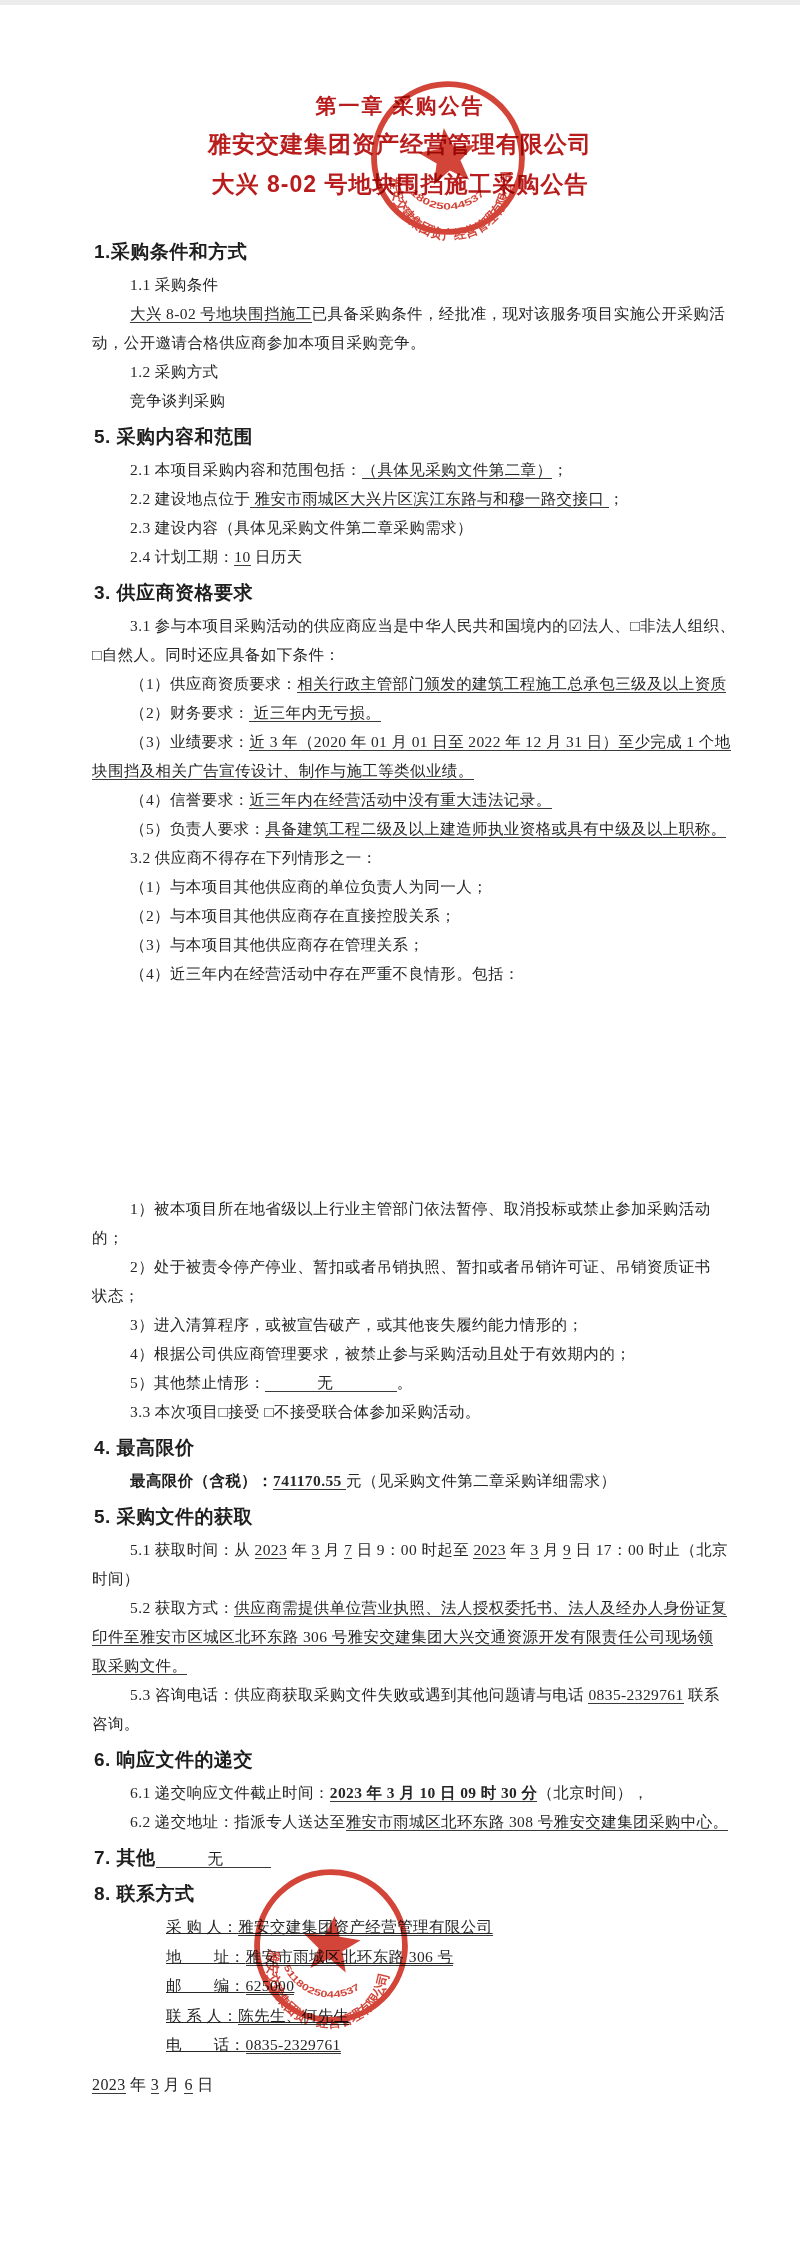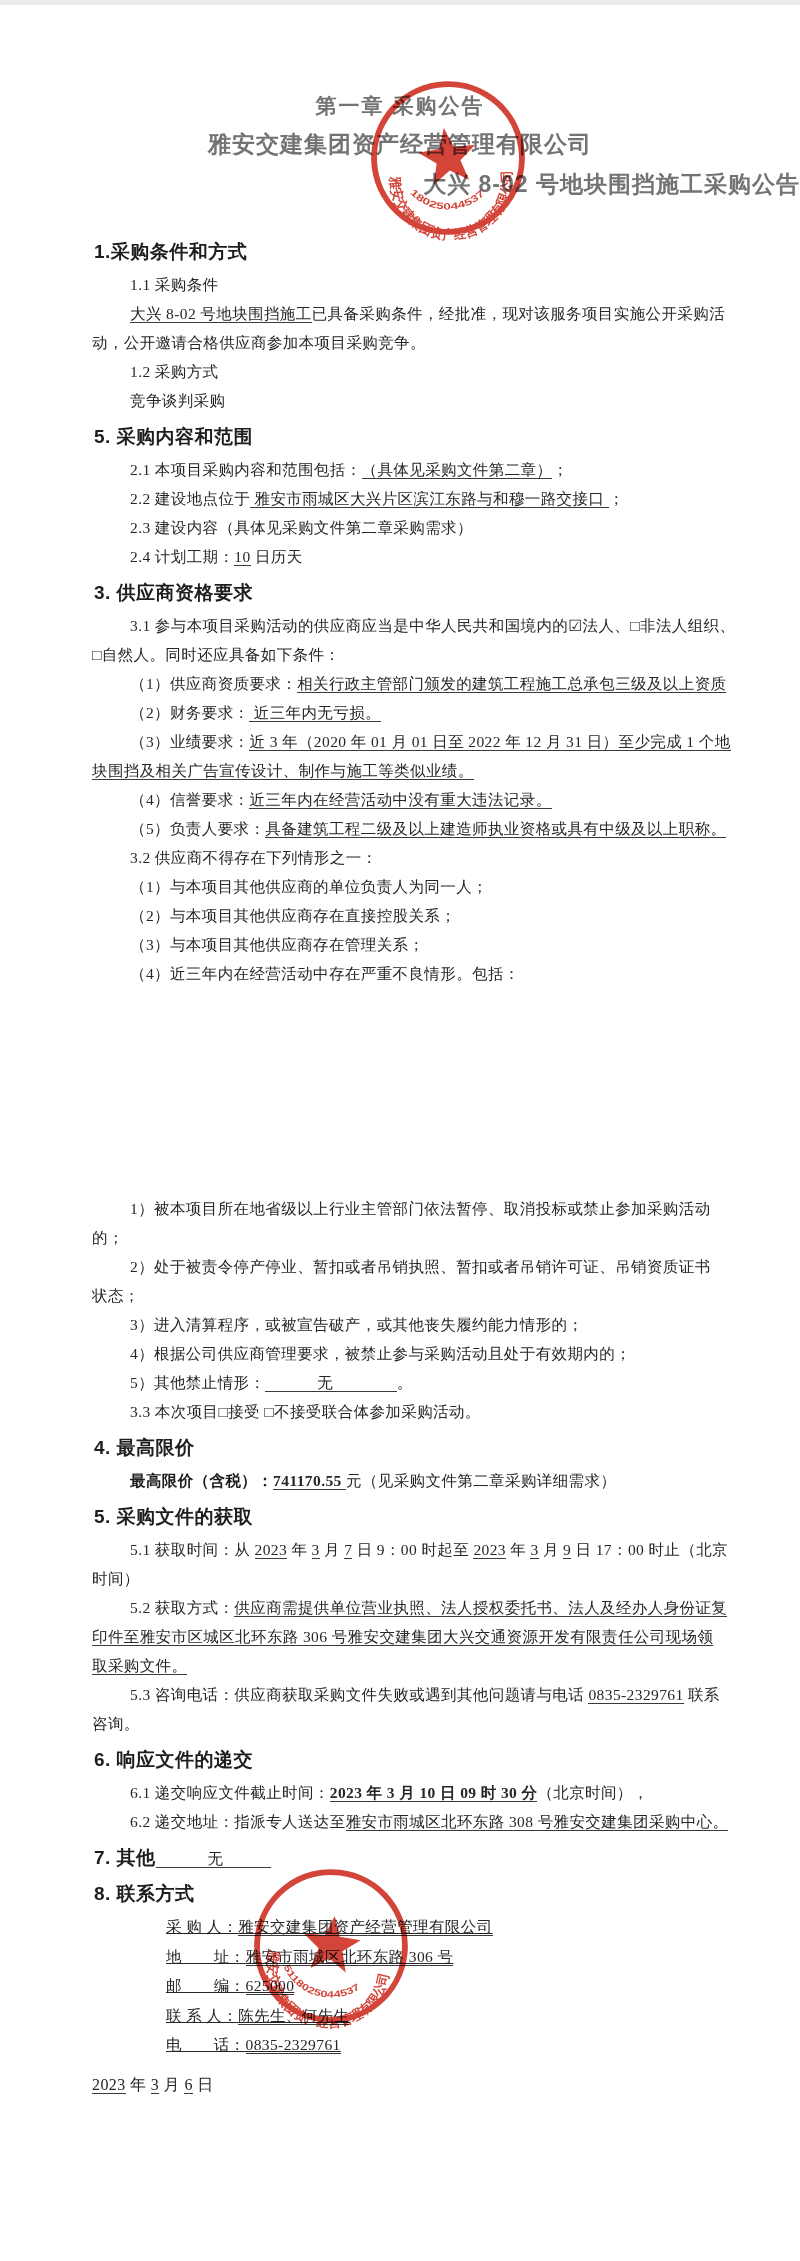--- a/index.html
+++ b/index.html
@@ -3,24 +3,24 @@
 <meta charset="utf-8">
 <style>
   html,body{margin:0;padding:0;background:#ffffff;}
   .page{
     position:relative;width:800px;height:2261px;margin:0 auto;
     background:#ffffff;overflow:hidden;
     font-family:"Liberation Serif","DejaVu Serif",serif;
     color:#262626;
   }
   .scan-edge-top{position:absolute;top:0;left:0;width:800px;height:5px;background:#ececec;}
-  .titles{padding-top:88px;text-align:center;font-family:"Liberation Sans","DejaVu Sans",sans-serif;font-weight:bold;color:#737373;}
+  .titles{padding-top:88px;text-align:center;font-family:"Liberation Sans","DejaVu Sans",sans-serif;font-weight:bold;color:#b91c1c;}
   .t-chapter{font-size:21px;line-height:36px;letter-spacing:2px;}
   .t-company{font-size:23px;line-height:40px;letter-spacing:1px;}
-  .t-subject{font-size:23px;line-height:40px;letter-spacing:1px;text-align:right;}
+  .t-subject{font-size:23px;line-height:40px;letter-spacing:1px;}
   .content{margin-top:34px;padding:0 56px 0 92px;}
   .sec-h{
     font-family:"Liberation Sans","DejaVu Sans",sans-serif;
     font-size:19px;font-weight:bold;color:#1e1e1e;
     margin:8px 0 5px 2px;line-height:27px;white-space:nowrap;letter-spacing:0.5px;
   }
   .line{
     margin:0;font-size:15.5px;line-height:29px;white-space:nowrap;letter-spacing:0.4px;
   }
   .ind1{padding-left:38px;}

